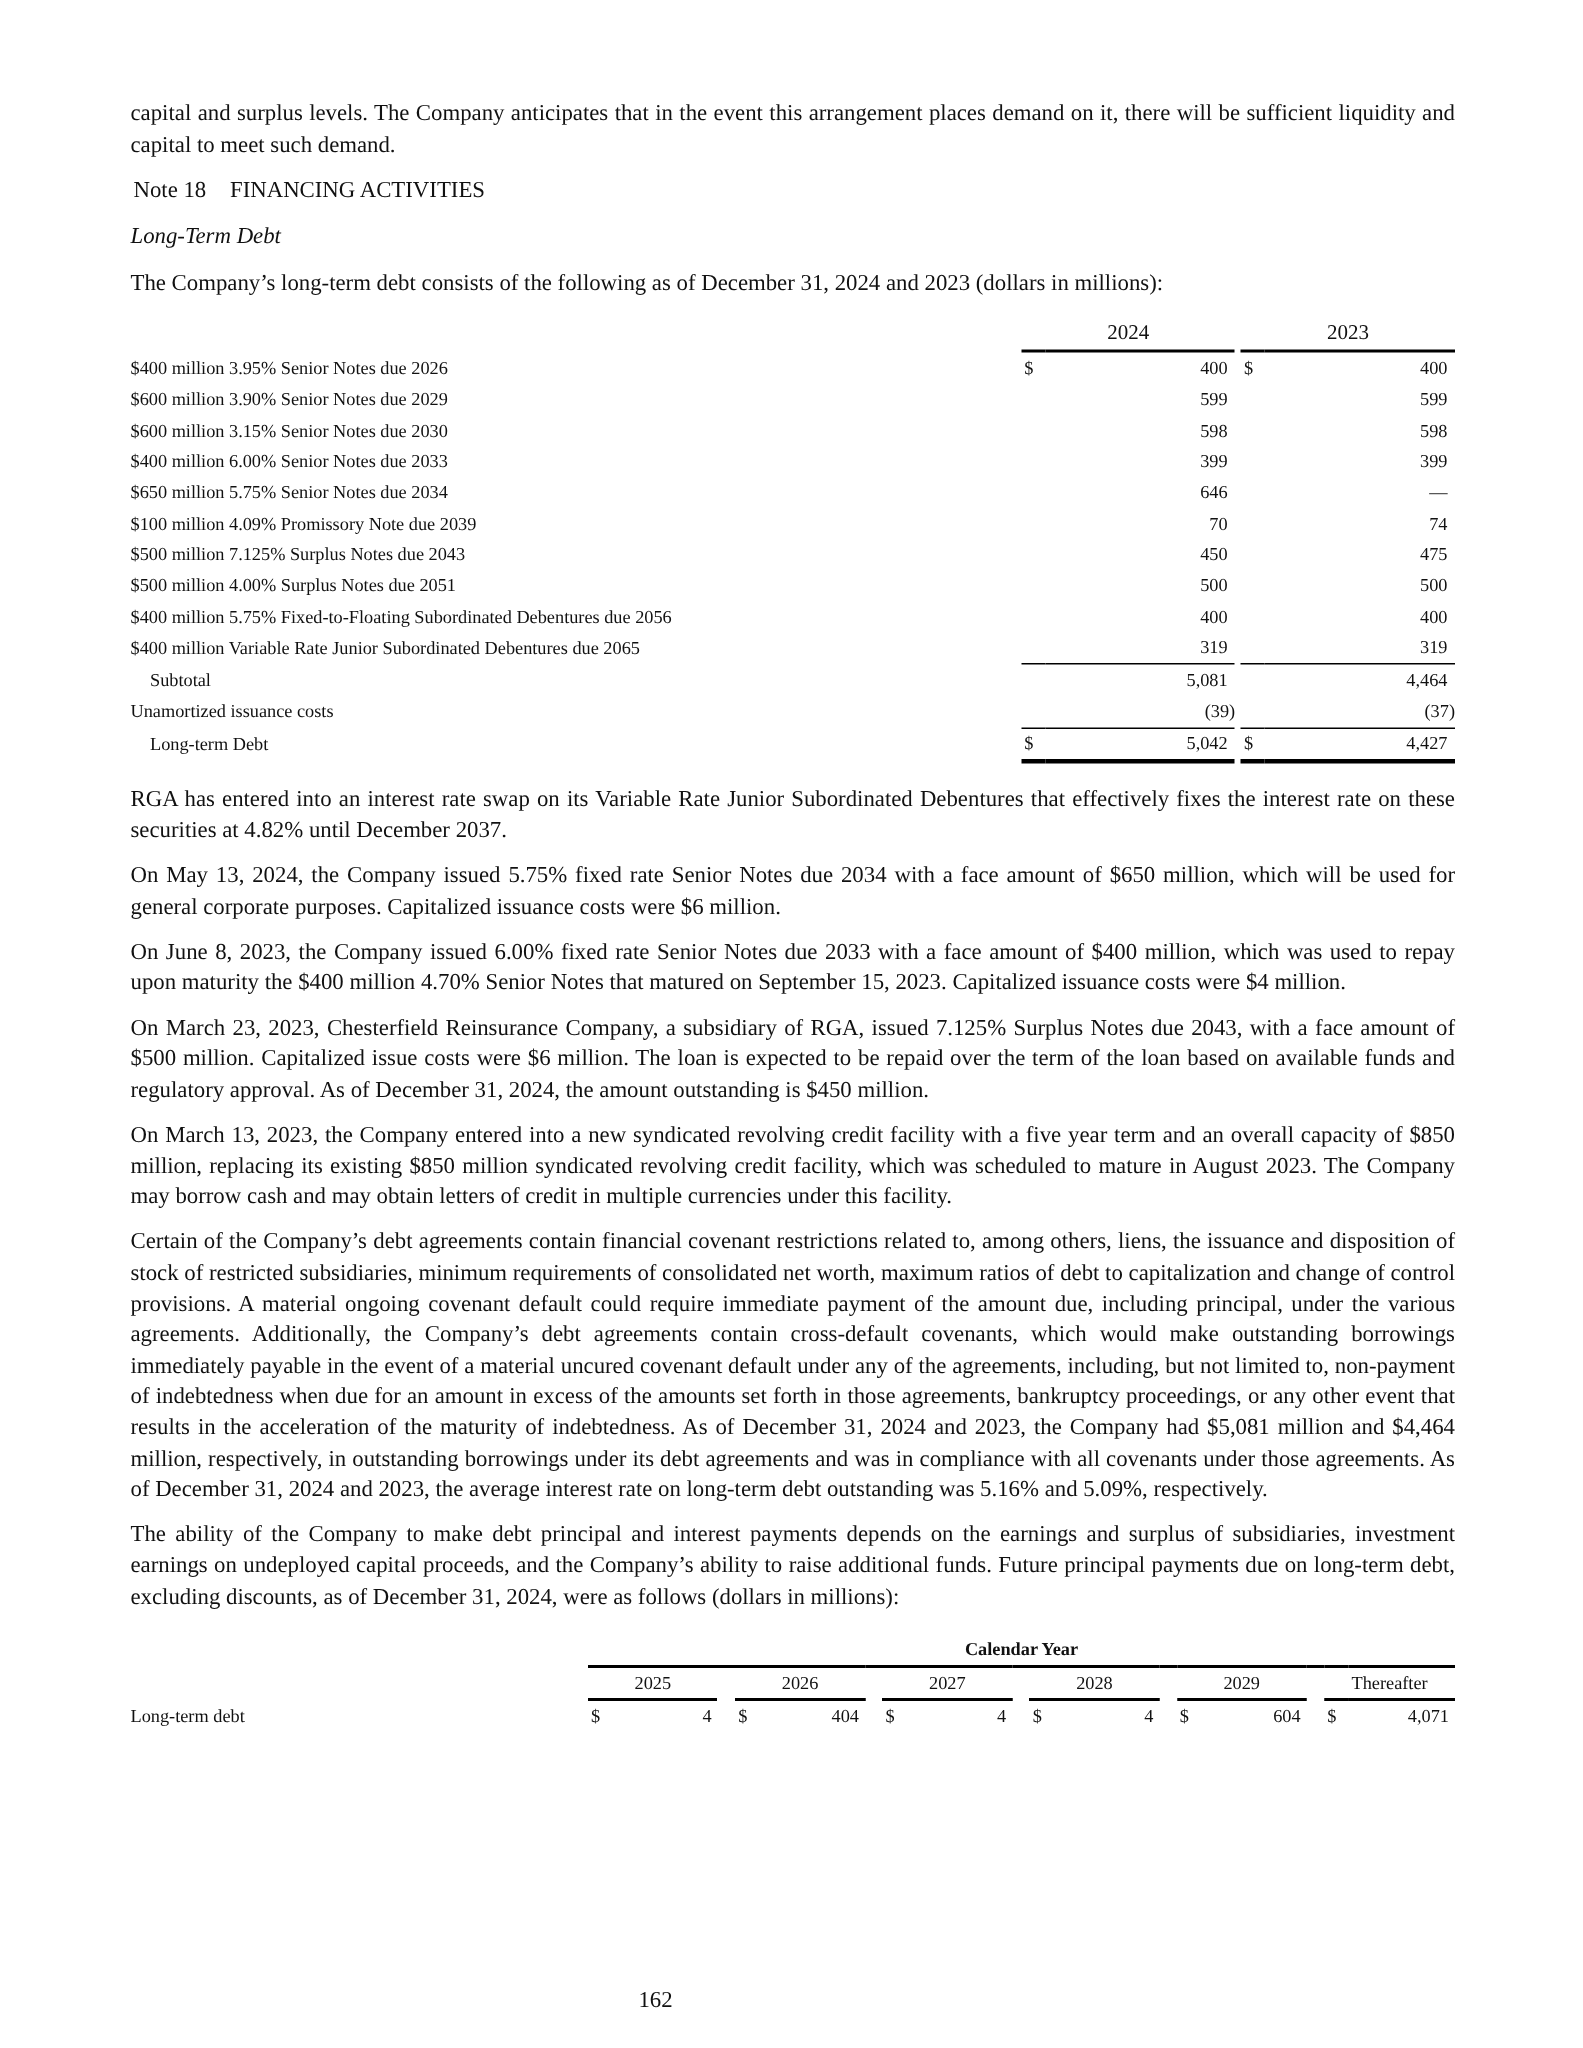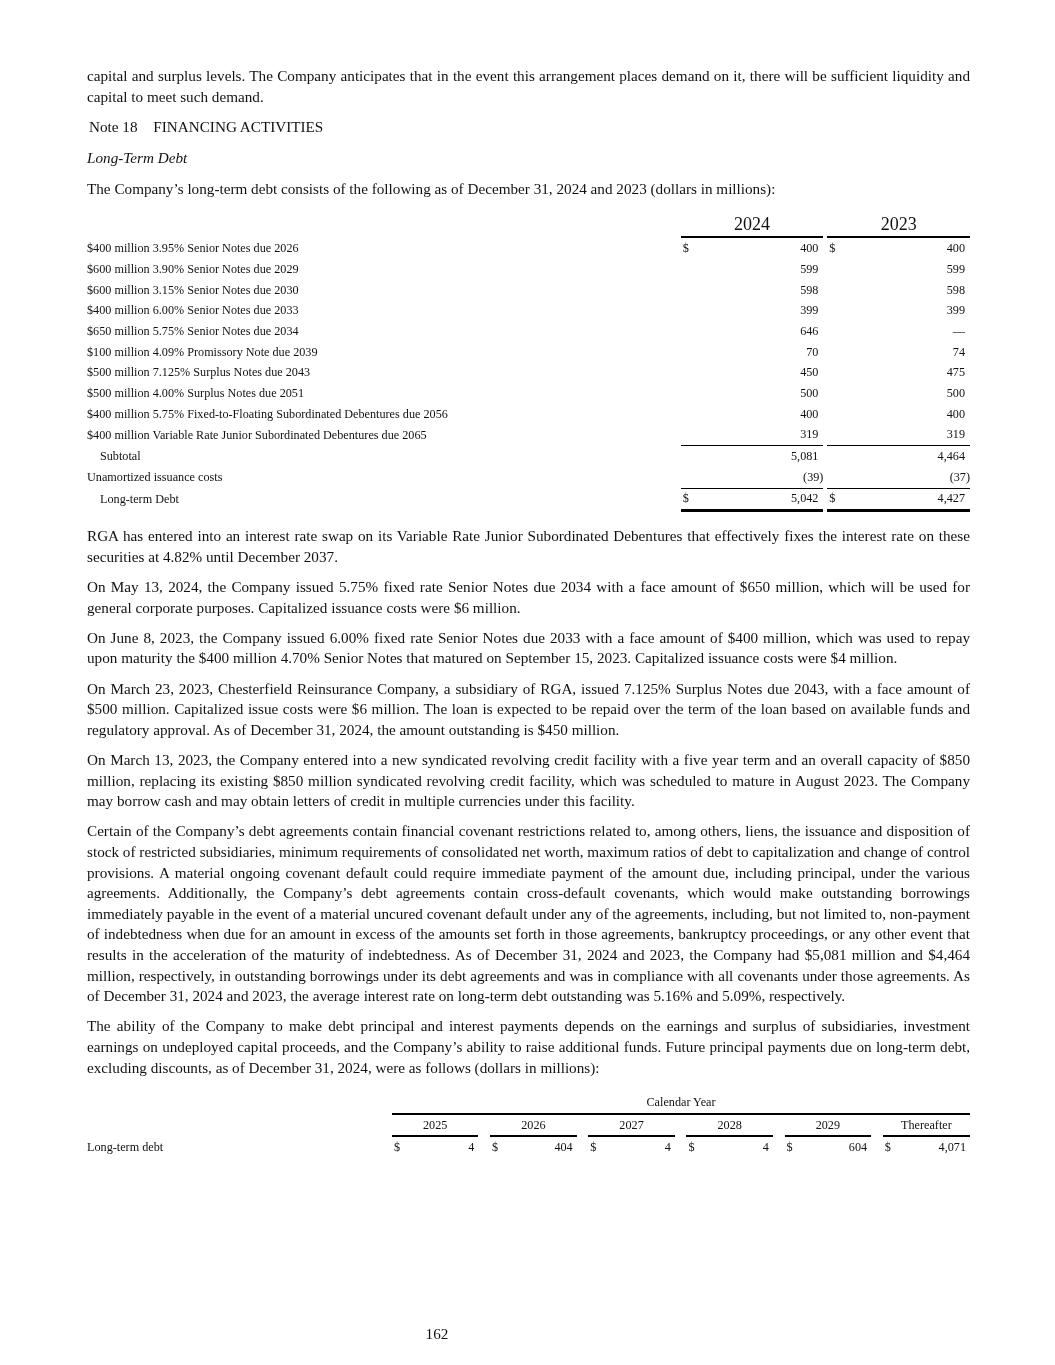--- a/index.html
+++ b/index.html
@@ -19,31 +19,31 @@
   
   table.debt { border-collapse: collapse; width: 883px; margin-top: 14px; margin-bottom: 14px; font-size: 12.2px; }
   table.debt td { padding: 0; height: 20.7px; vertical-align: middle; }
   table.debt td.label { width: 589px; }
   table.debt td.label.indent { padding-left: 13px; }
   table.debt td.gap { width: 4px; }
   table.debt td.cur { width: 14px; padding-left: 2px; }
   table.debt td.val { width: 124px; text-align: right; padding-right: 5px; }
   table.debt td.val.paren { padding-right: 0; }
   table.debt th {
-    font-weight: normal; font-size: 18px; text-align: center; height: 18px;
+    font-weight: normal; font-size: 14px; text-align: center; height: 18px;
     border-bottom: 2px solid #000;
   }
   tr.rule-top td.cell { border-top: 1.5px solid #000; }
   tr.total td.cell { border-top: 1.5px solid #000; border-bottom: 3.5px solid #000; }
 
   
   table.mat { border-collapse: collapse; width: 883px; margin-top: 14px; font-size: 12.2px; }
   table.mat td, table.mat th { padding: 0; }
   table.mat th { font-weight: normal; text-align: center; height: 18px; }
-  table.mat th.cal { border-bottom: 2px solid #000; }
+  table.mat th.cal { border-bottom: 2px solid #000; font-weight: bold; }
   table.mat th.yr { border-bottom: 2px solid #000; }
   table.mat td.label { width: 312px; height: 22px; }
   table.mat td.gap { width: 12px; }
   table.mat td.cur { width: 14px; padding-left: 2px; }
   table.mat td.val { width: 68px; text-align: right; padding-right: 4px; }
 
   .page-number { position: absolute; left: 0; width: 874px; top: 1325px; text-align: center; font-size: 15.2px; }
 </style>
 </head>
 <body>

